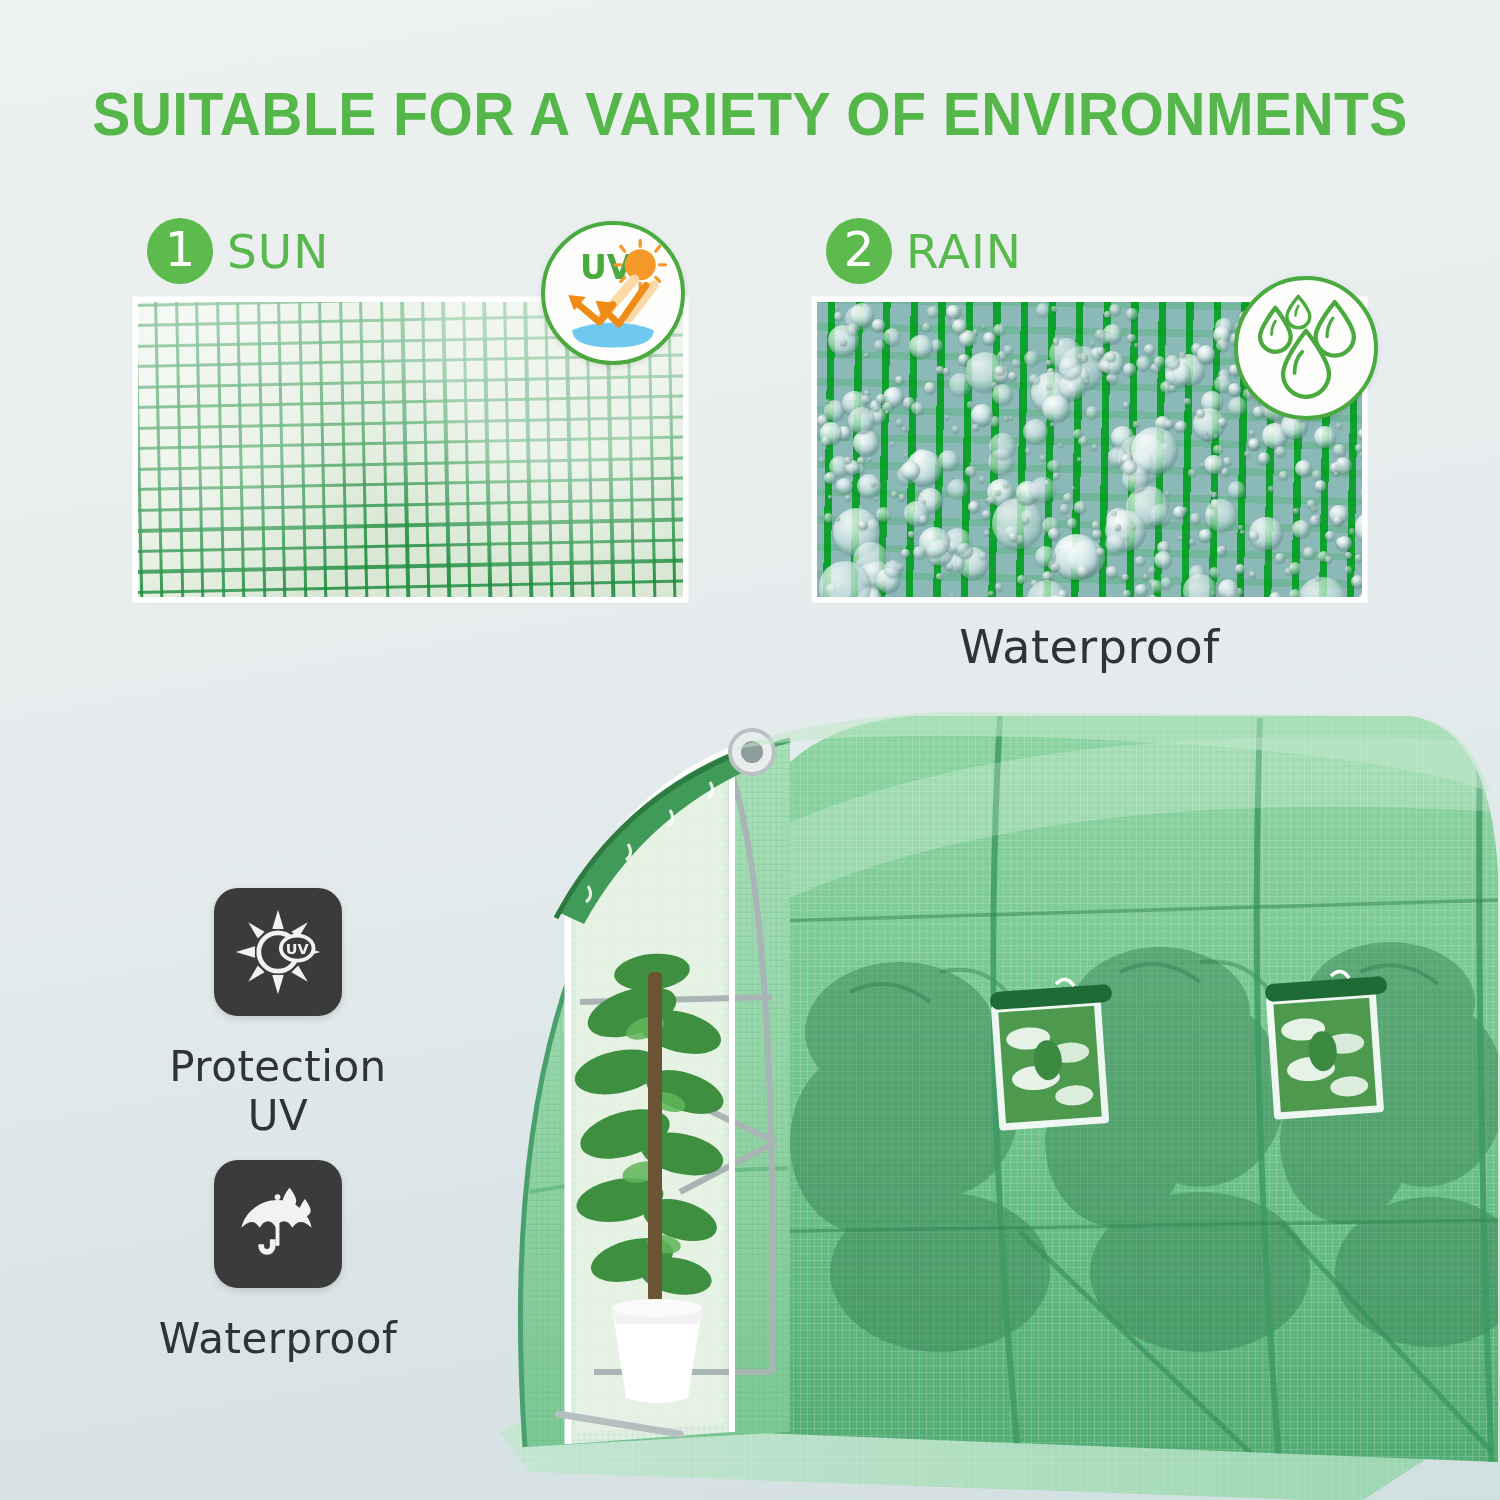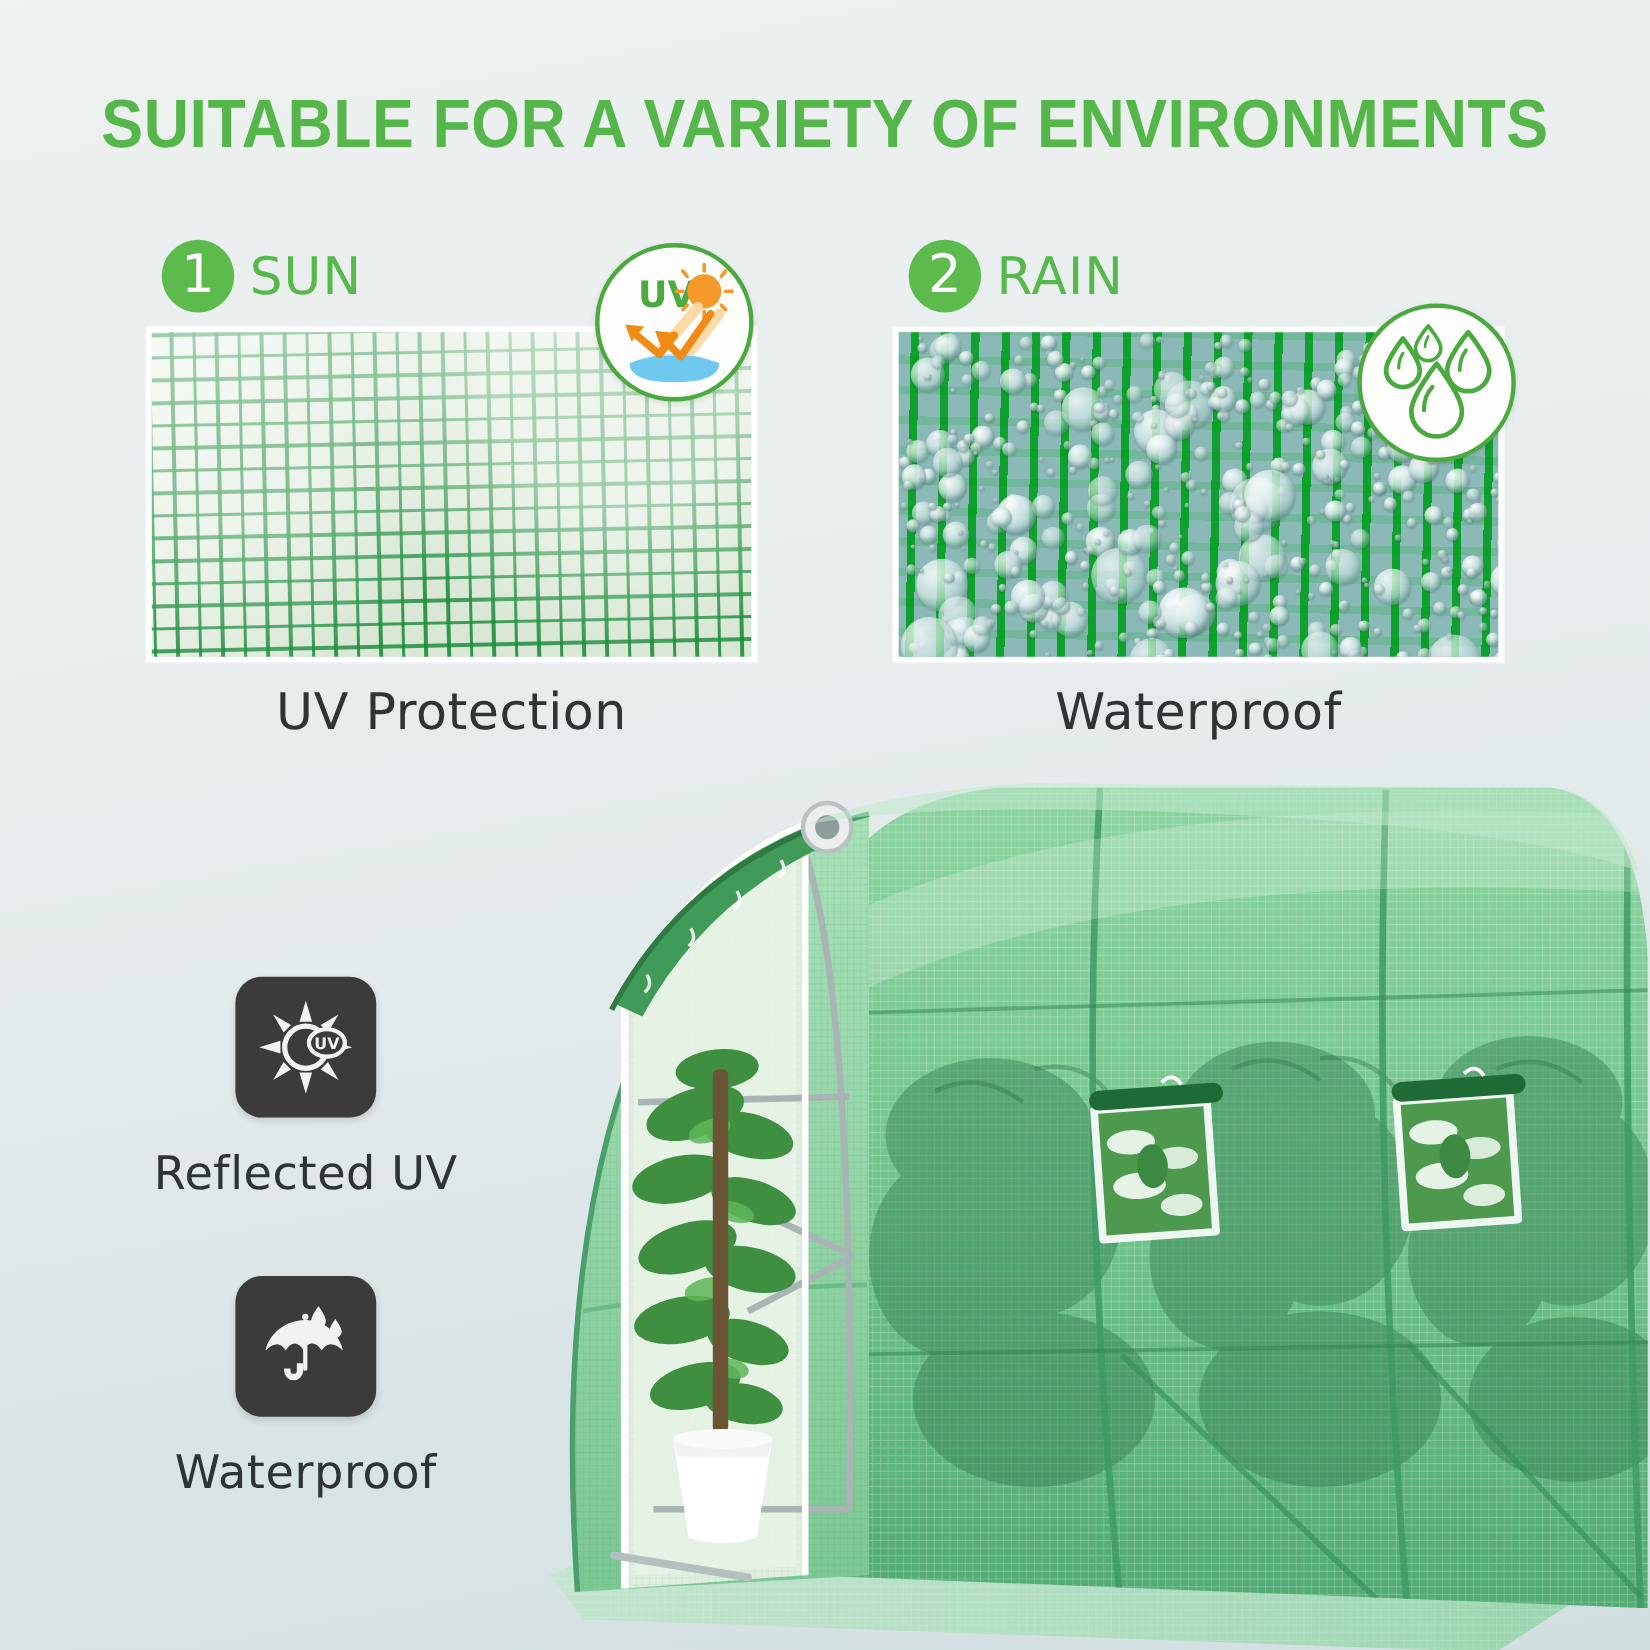--- a/index.html
+++ b/index.html
@@ -166,21 +166,20 @@
 
       <g fill="none" stroke="#f08c16" stroke-width="7" stroke-linecap="round" stroke-linejoin="round">
         <polyline points="30,78 56,100 70,82"></polyline>
         <polyline points="58,84 76,102 104,62"></polyline>
       </g>
       <polygon points="24,72 42,74 30,88" fill="#f08c16"></polygon>
       <polygon points="52,78 70,80 58,94" fill="#f08c16"></polygon>
     </svg>
   </div>
 
-  <div class="caption left">UV Protection</div>
 
   <div class="panel right">
     <div class="panel-head">
       <div class="num-badge">2</div>
       <div class="head-label">RAIN</div>
     </div>
     <div class="photo">
       <div class="mesh-rain"></div>
       <div class="drops" id="drops">
           <span style="width: 7.41385px; height: 7.41385px; left: 24.5868%; top: 5.13454%; opacity: 0.62;"></span>
@@ -647,21 +646,21 @@
           <polygon points="19,19 36,29 29,36"></polygon>
           <polygon points="81,19 71,36 64,29"></polygon>
           <polygon points="19,81 29,64 36,71"></polygon>
           <polygon points="81,81 64,71 71,64"></polygon>
         </g>
         <circle cx="50" cy="50" r="20" fill="none" stroke="#f2f2f2" stroke-width="5"></circle>
         <ellipse cx="70" cy="46" rx="17" ry="13" fill="#3b3b3b" stroke="#f2f2f2" stroke-width="4"></ellipse>
         <text x="70" y="52" text-anchor="middle" font-family="DejaVu Sans, sans-serif" font-size="15" font-weight="700" fill="#f2f2f2">UV</text>
       </svg>
     </div>
-    <div class="feat-label">Reflected UV</div>
+    <div class="feat-label">Protection UV</div>
   </div>
 
   <div class="feature f2">
     <div class="feat-icon">
       <svg viewBox="0 0 100 100" width="96" height="96">
         <g fill="#f2f2f2">
           <path d="M50 25 C26 25 13 44 12 54 C20 46 26 46 31 54 C36 45 43 45 48 54 C52 45 60 45 65 54 C70 46 77 46 85 54 C84 44 72 25 50 25 Z"></path>
           <rect x="47.5" y="25" width="4" height="48" rx="1.6"></rect>
           <path d="M47.5 66 L47.5 73 a9 9 0 0 1 -18 0 l0 -2 h6 l0 2 a3 3 0 0 0 6 0 l0 -7 Z"></path>
           <circle cx="49.5" cy="22" r="3"></circle>

